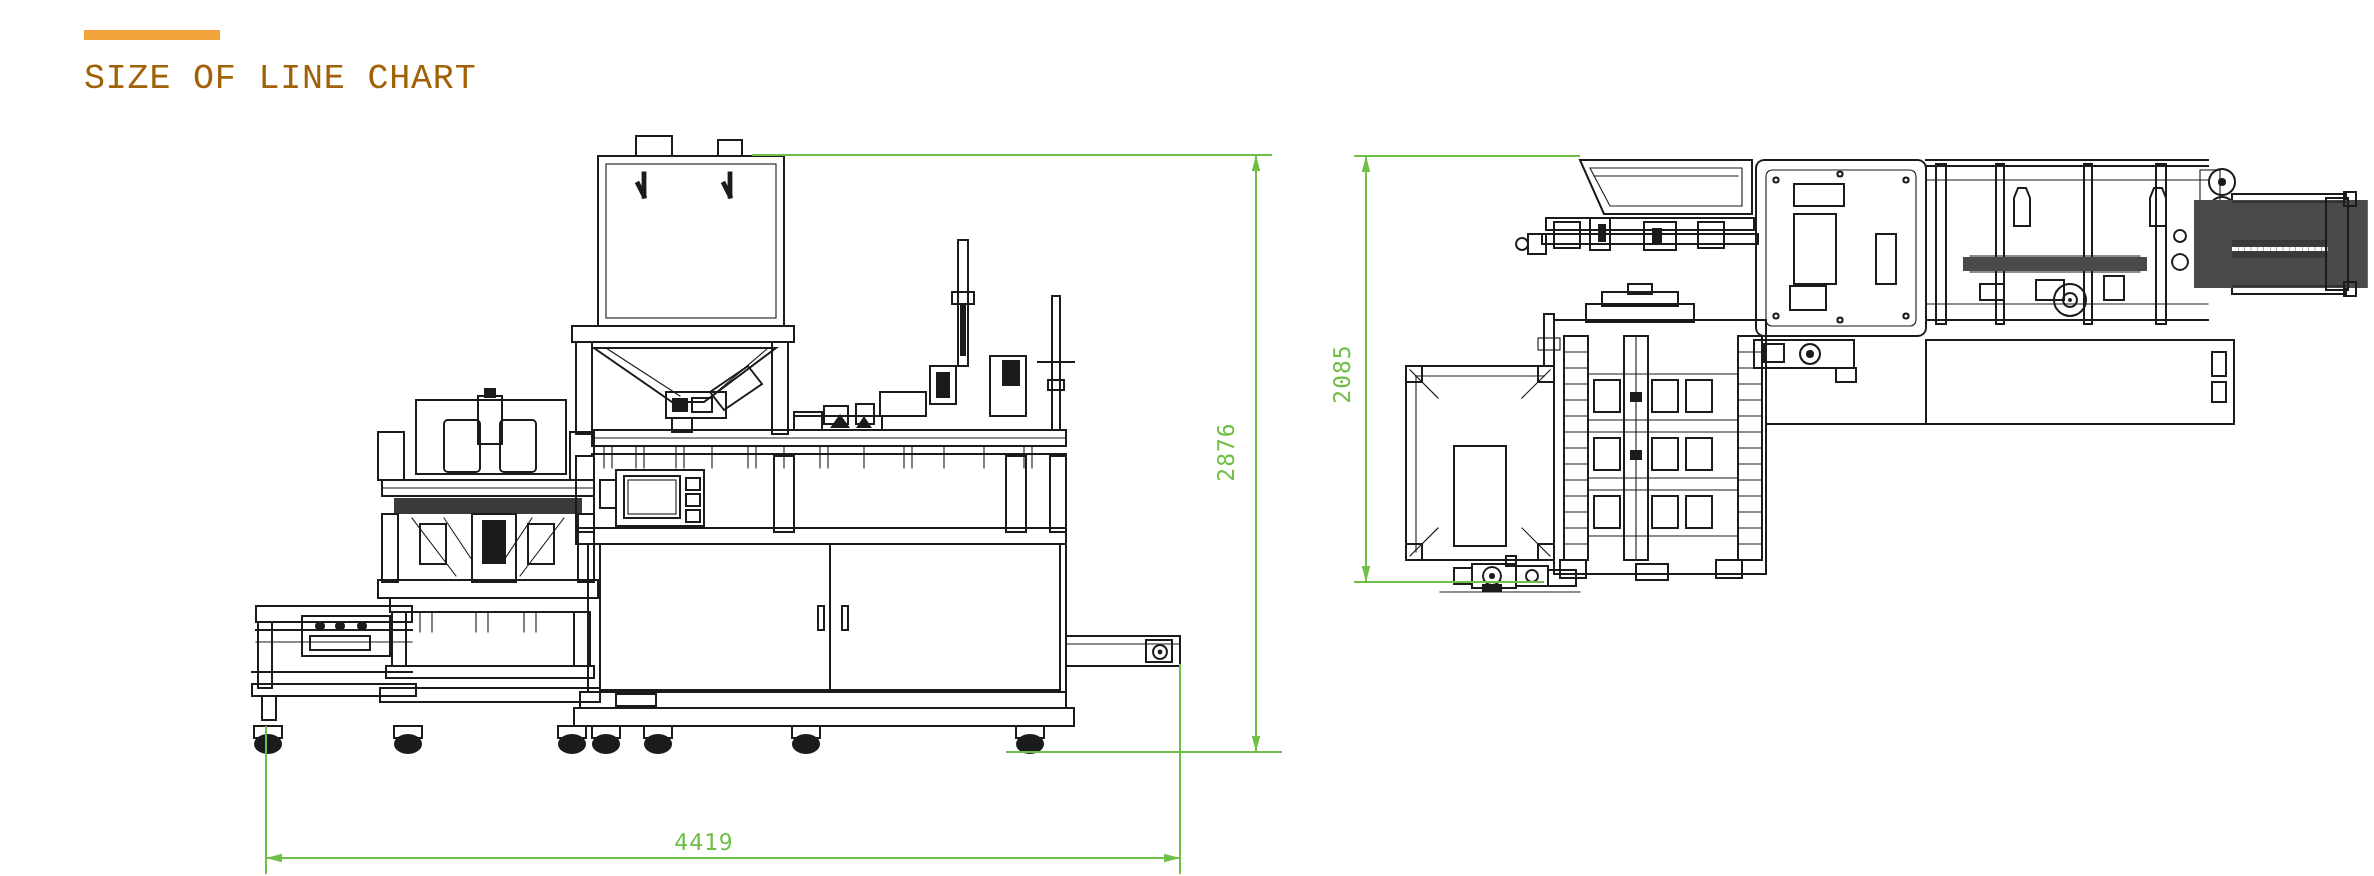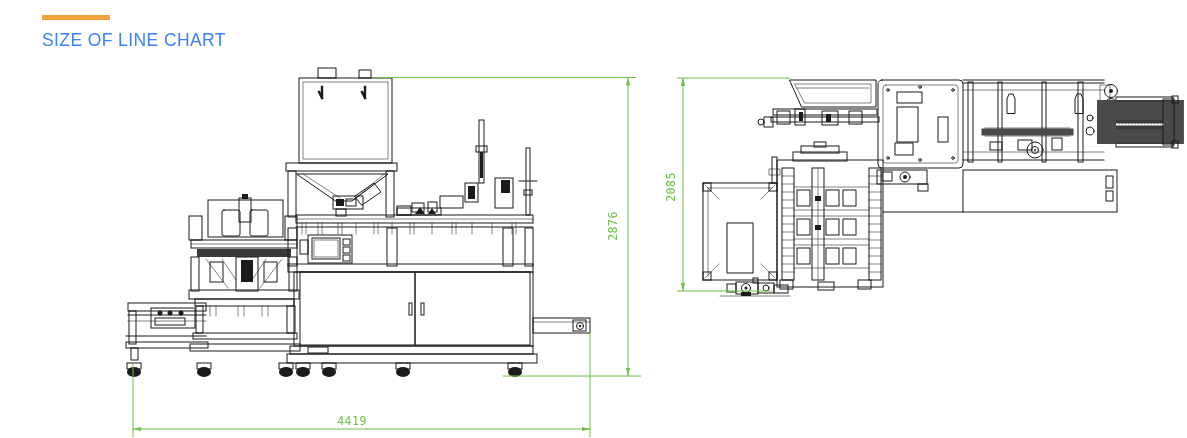--- a/index.html
+++ b/index.html
@@ -4,22 +4,22 @@
 <style>
   html,body{margin:0;padding:0;}
   body{
     width:1187px;height:438px;position:relative;overflow:hidden;
     background:var(--background,#fff);
     font-family:"Liberation Sans",sans-serif;
   }
   .title-block{position:absolute;left:42px;top:15px;}
   .accent-bar{width:68px;height:5px;background:var(--accent,#F2A33A);}
   .page-title{
-    margin:10px 0 0 0;font-size:17.5px;font-weight:400;color:#3b82f6;
-    letter-spacing:.4px;font-family:Liberation Sans, sans-serif;
+    margin:10px 0 0 0;font-size:17.5px;font-weight:400;color:#a16207;
+    letter-spacing:.4px;font-family:Liberation Mono, monospace;
   }
   svg{position:absolute;}
   #front-view{left:85px;top:60px;}
   #plan-view{left:655px;top:55px;}
   .mk{fill:none;stroke:var(--line,#1b1b1b);stroke-width:1;stroke-linecap:square;}
   .thin{stroke-width:.55;}
   .bold{stroke-width:2.4;}
   .dk{fill:var(--line,#1b1b1b);stroke:none;}
   .gry{fill:#3a3a3a;stroke:none;}
   .dim{stroke:var(--dim,#6FBE45);fill:none;stroke-width:1;}

